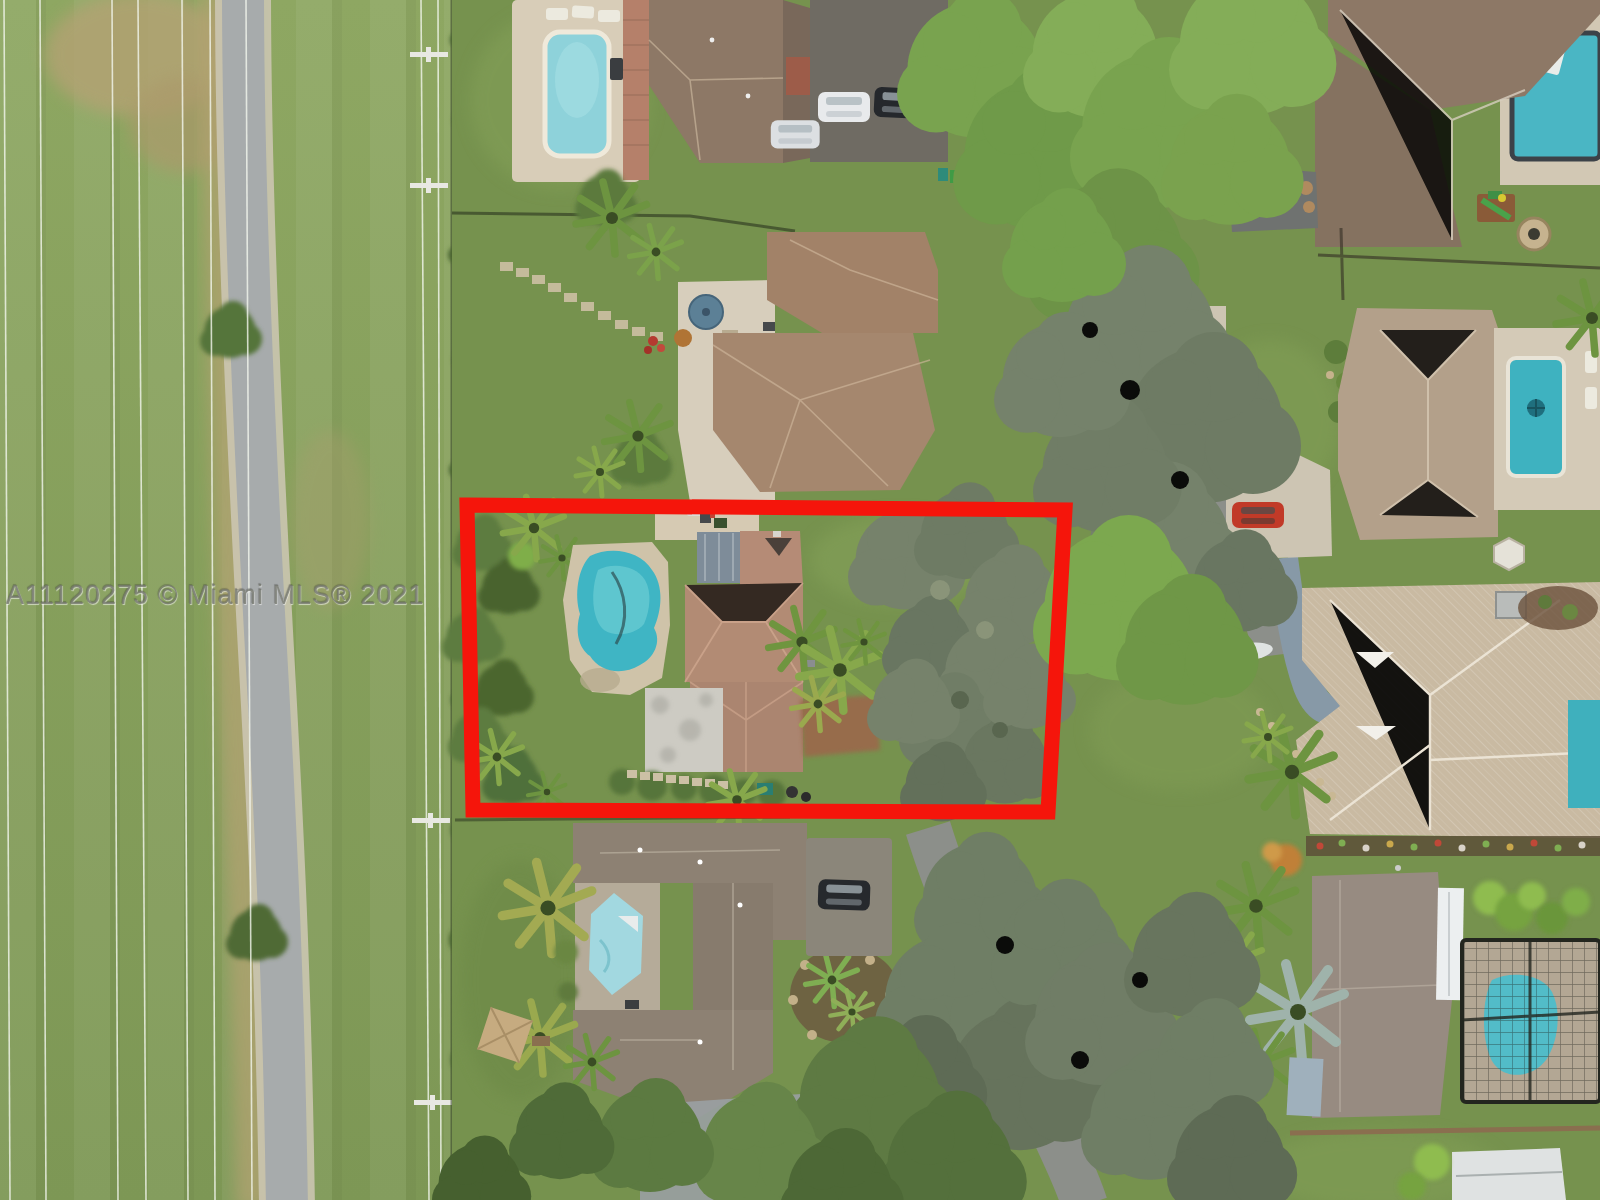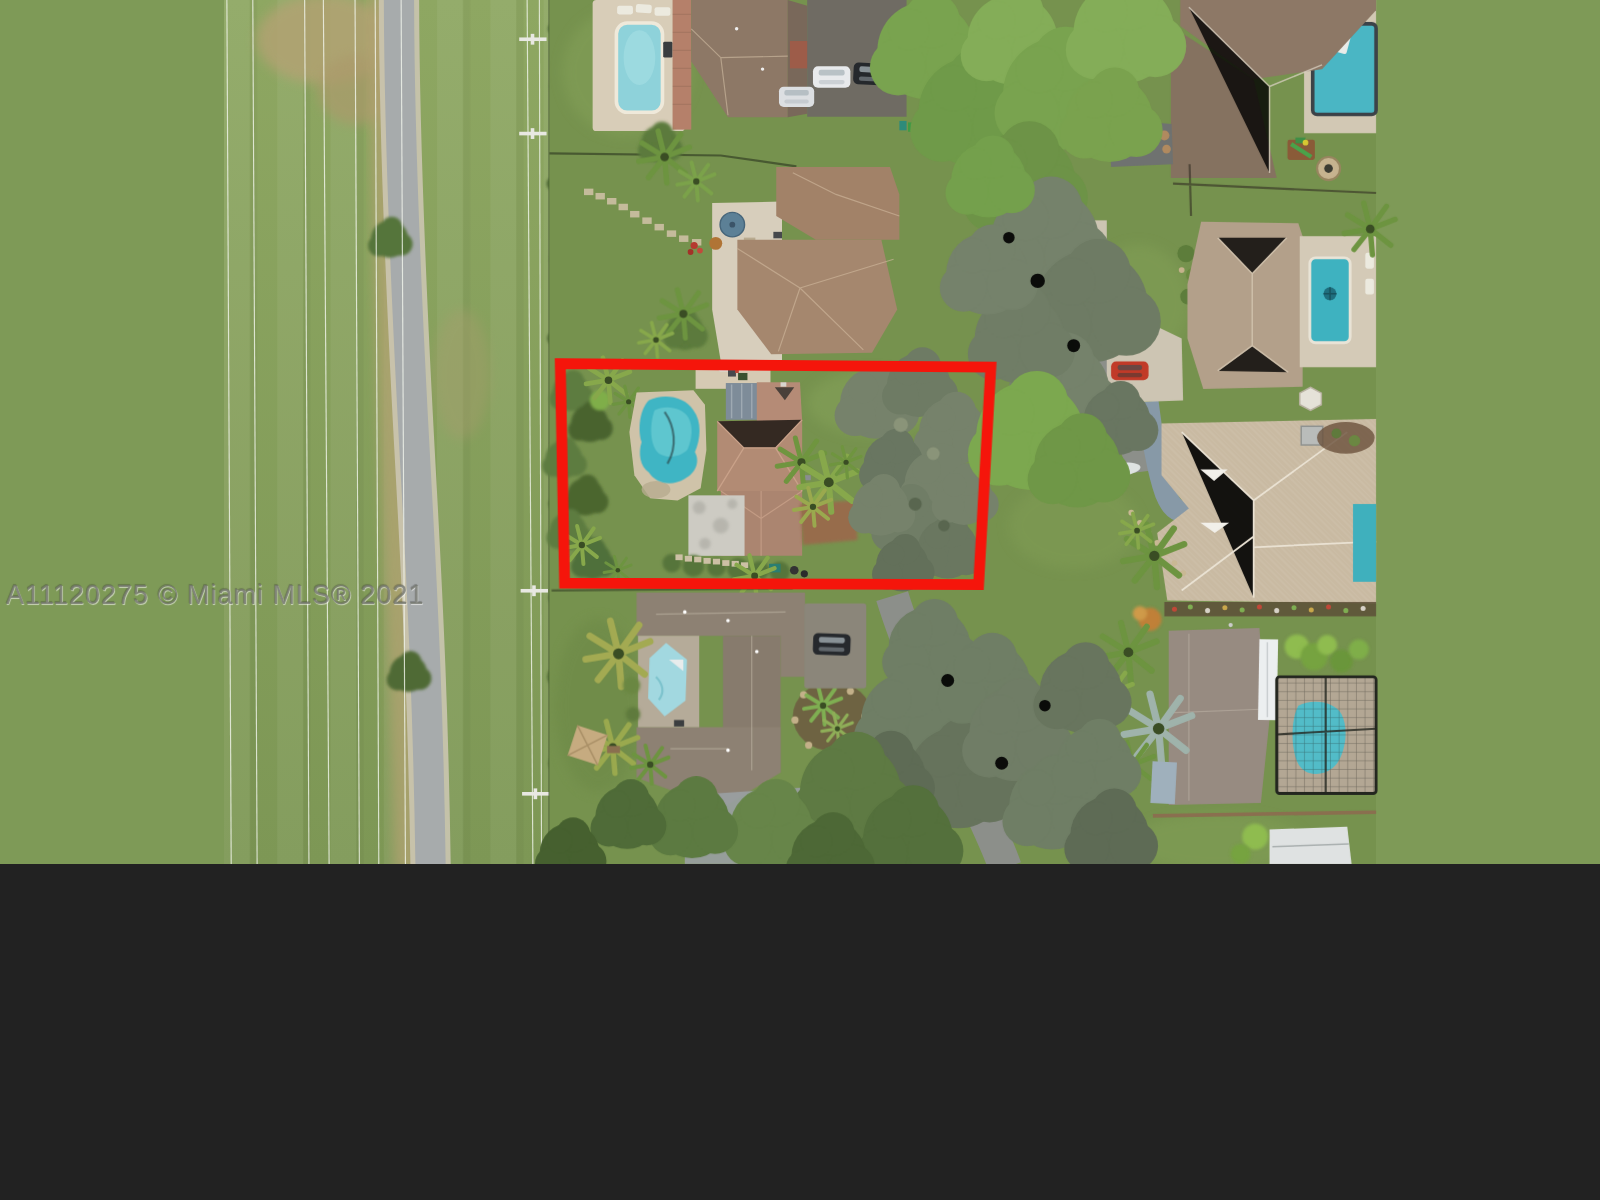--- a/index.html
+++ b/index.html
@@ -1,16 +1,16 @@
 <!DOCTYPE html>
 <html><head>
 <meta charset="utf-8">
 <style>
   html,body{margin:0;padding:0;background:#222;}
-  #stage{position:relative;width:1600px;height:864px;overflow:hidden;
+  #stage{position:relative;width:1600px;height:1200px;overflow:hidden;
          font-family:"Liberation Sans",sans-serif;background:#7e9a57;}
   #scene{position:absolute;left:0;top:0;width:100%;height:100%;display:block;}
   #watermark{
     position:absolute;left:6px;top:580px;z-index:40;
     font-size:27px;letter-spacing:1px;font-weight:400;white-space:nowrap;
     color:rgba(116,119,110,0.78);
     text-shadow:0.6px 0.6px 0.8px rgba(255,255,255,0.55),
                -0.6px -0.6px 0.8px rgba(50,50,50,0.30);
     pointer-events:none;
   }

